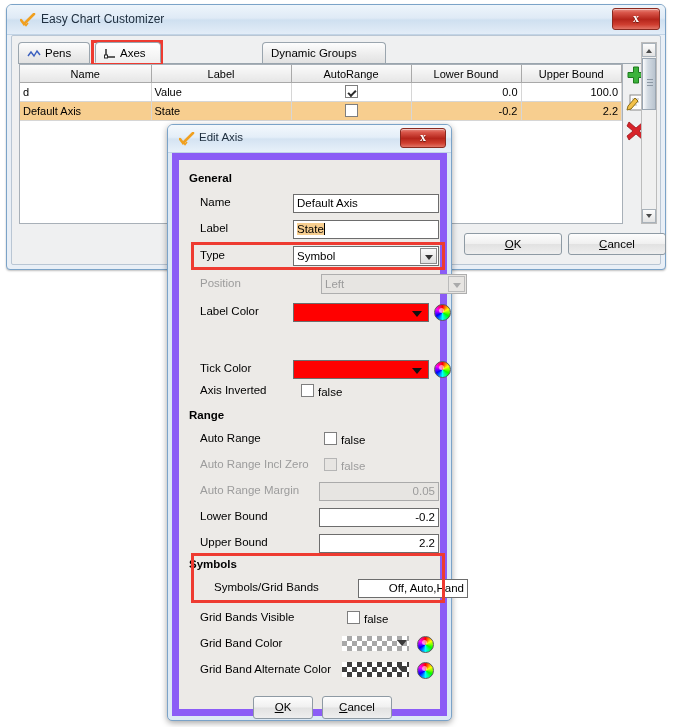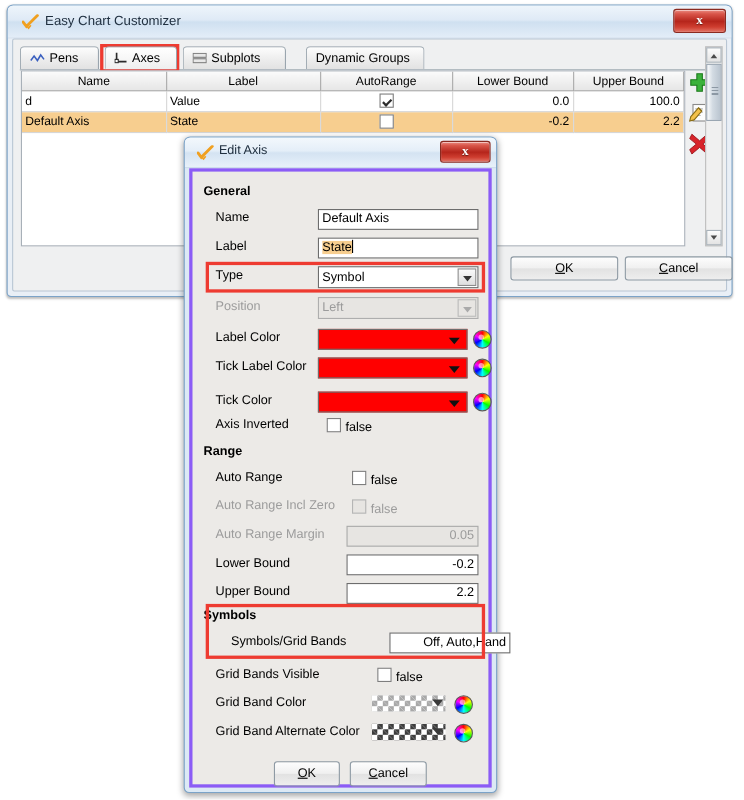--- a/index.html
+++ b/index.html
@@ -134,40 +134,40 @@
   #dlg-titlebar{
     position:absolute;left:0;top:0;right:0;height:27px;
     background:linear-gradient(to bottom,#f3f8fc 0%,#e4eef8 45%,#d4e3f2 52%,#e8f1fa 100%);
     border-radius:5px 5px 0 0;border-bottom:1px solid #c2d4e6;
   }
   #dlg-titlebar .win-title{left:31px;top:6px;font-size:11.5px;}
   #dlg-titlebar .app-icon{left:11px;top:7px;}
   #dlg-titlebar .closebtn{right:5px;top:3px;width:44px;height:18px;line-height:17px;}
   #dlg-body{
     position:absolute;left:4px;top:28px;right:4px;bottom:4px;
-    background:#eceae7;border:3px solid #8b5cf6;box-sizing:border-box;
+    background:#eceae7;border:7px solid #8b5cf6;box-sizing:border-box;
   }
   .sect{position:absolute;left:10px;font-weight:bold;font-size:11.5px;}
   .row{position:absolute;left:0;right:0;height:24px;}
   .rlabel{position:absolute;left:21px;top:4px;font-size:11.5px;white-space:nowrap;}
   .rlabel.dim{color:#9c9c9c;}
   .tf{
     position:absolute;box-sizing:border-box;height:19px;background:#fff;
     border:1px solid #6d6d6d;font-size:11.5px;line-height:17px;padding:0 3px;
     overflow:hidden;white-space:nowrap;
   }
   .tf.ro{background:#e7e5e2;border-color:#aaa;color:#9c9c9c;}
   .tf.right{text-align:right;}
   .sel-txt{background:#f7ce8f;}
   .caret{display:inline-block;width:1px;height:12px;background:#000;vertical-align:-2px;}
   .combo{
     position:absolute;box-sizing:border-box;height:20px;background:#fff;
     border:1px solid #6d6d6d;font-size:11.5px;line-height:18px;padding:0 3px;
   }
-  .combo.dis{background:#e7e5e2;border-color:#aeaeae;color:#9c9c9c;}
+  .combo.dis{background:#e7e5e2;border-color:#aeaeae;color:#9c9c9c;margin-left:28px;}
   .cbtn{
     position:absolute;right:1px;top:1px;width:17px;height:16px;box-sizing:border-box;
     background:linear-gradient(to bottom,#fafafa,#dedede);border:1px solid #8c8c8c;
   }
   .cbtn.dis{background:#e7e5e2;border-color:#bbb;}
   .cara{position:absolute;left:4px;top:6px;width:0;height:0;
     border-left:4px solid transparent;border-right:4px solid transparent;border-top:5px solid #333;}
   .cbtn.dis .cara{border-top-color:#aaa;}
   .swatch{
     position:absolute;box-sizing:border-box;height:19px;border:1px solid #6d6d6d;
@@ -214,27 +214,21 @@
         <svg class="ticon" width="14" height="10" viewBox="0 0 14 10">
           <path d="M1 7 L4 3 L7 7 L10 2 L13 6" stroke="#3a5fbf" stroke-width="1.4" fill="none"></path>
         </svg><span>Pens</span>
       </div>
       <div class="tab" style="left:77px;width:66px;background:linear-gradient(to bottom,#ffffff 0%,#f6f6f6 60%,#efefef 100%);border-bottom:1px solid #efefef;z-index:3;">
         <svg class="ticon" width="12" height="11" viewBox="0 0 12 11">
           <path d="M2 1 L2 9 L11 9" stroke="#2b2b2b" stroke-width="1.5" fill="none"></path>
           <rect x="0.5" y="7" width="3" height="3" fill="#ffffff" stroke="#2b2b2b" stroke-width="1"></rect>
         </svg><span>Axes</span>
       </div>
-      <div class="tab" style="left:148px;width:94px;">
-        <svg class="ticon" width="13" height="10" viewBox="0 0 13 10">
-          <rect x="0.5" y="0.5" width="12" height="3.6" fill="#e8e8e8" stroke="#7d7d7d"></rect>
-          <rect x="0.5" y="5.4" width="12" height="3.6" fill="#e8e8e8" stroke="#7d7d7d"></rect>
-        </svg><span>Subplots</span>
-      </div>
-      <div class="tab" style="left:260px;width:108px;">
+      <div class="tab" style="left:244px;width:124px;">
         <span>Dynamic Groups</span>
       </div>
     </div>
     <div class="tabline"></div>
     <div class="hl" style="left:79px;top:4px;width:72px;height:26px;"></div>
 
     <div class="tablewrap">
       <table class="grid">
         <colgroup>
             <col style="width:131px">
@@ -360,27 +354,20 @@
     </div>
 
     <div class="row" style="top:141px;">
       <span class="rlabel">Label Color</span>
       <span class="swatch" style="left:114px;top:2px;width:136px;background:#ff0000;">
           <span class="sarrow"></span>
         </span>
       <span class="wheel" style="left:255px;top:3px;"></span>
     </div>
 
-    <div class="row" style="top:167px;">
-      <span class="rlabel">Tick Label Color</span>
-      <span class="swatch" style="left:114px;top:2px;width:136px;background:#ff0000;">
-          <span class="sarrow"></span>
-        </span>
-      <span class="wheel" style="left:255px;top:3px;"></span>
-    </div>
 
     <div class="row" style="top:198px;">
       <span class="rlabel">Tick Color</span>
       <span class="swatch" style="left:114px;top:2px;width:136px;background:#ff0000;">
           <span class="sarrow"></span>
         </span>
       <span class="wheel" style="left:255px;top:3px;"></span>
     </div>
 
     <div class="row" style="top:220px;">

